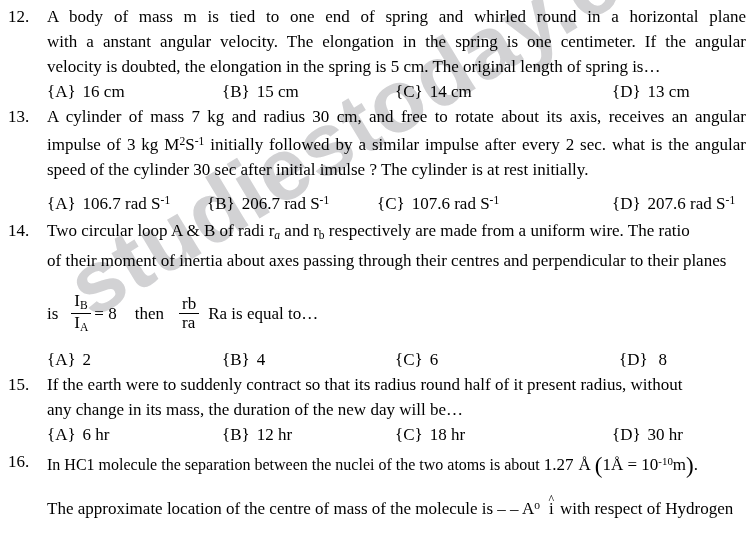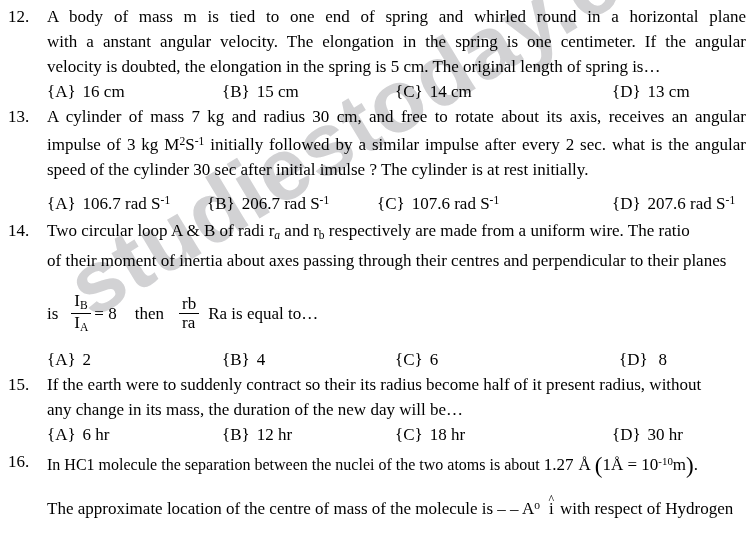--- a/index.html
+++ b/index.html
@@ -200,21 +200,21 @@
           <div class="opt b"><span class="olab">{B}</span><span class="oval">4</span></div>
           <div class="opt c"><span class="olab">{C}</span><span class="oval">6</span></div>
           <div class="opt d" style="left:572px;"><span class="olab">{D}</span><span class="oval" style="padding-left:11px;">8</span></div>
         </div>
       </div>
     </div>
 
     <div class="qblock">
       <div class="qnum">15.</div>
       <div class="qbody">
-        <div class="line" style="white-space:nowrap;">If the earth were to suddenly contract so their its radius become half of it present radius, without</div>
+        <div class="line" style="white-space:nowrap;">If the earth were to suddenly contract so that its radius round half of it present radius, without</div>
         <div class="line nojust">any change in its mass, the duration of the new day will be…</div>
         <div class="opts">
           <div class="opt a"><span class="olab">{A}</span><span class="oval">6 hr</span></div>
           <div class="opt b"><span class="olab">{B}</span><span class="oval">12 hr</span></div>
           <div class="opt c"><span class="olab">{C}</span><span class="oval">18 hr</span></div>
           <div class="opt d"><span class="olab">{D}</span><span class="oval">30 hr</span></div>
         </div>
       </div>
     </div>
 

